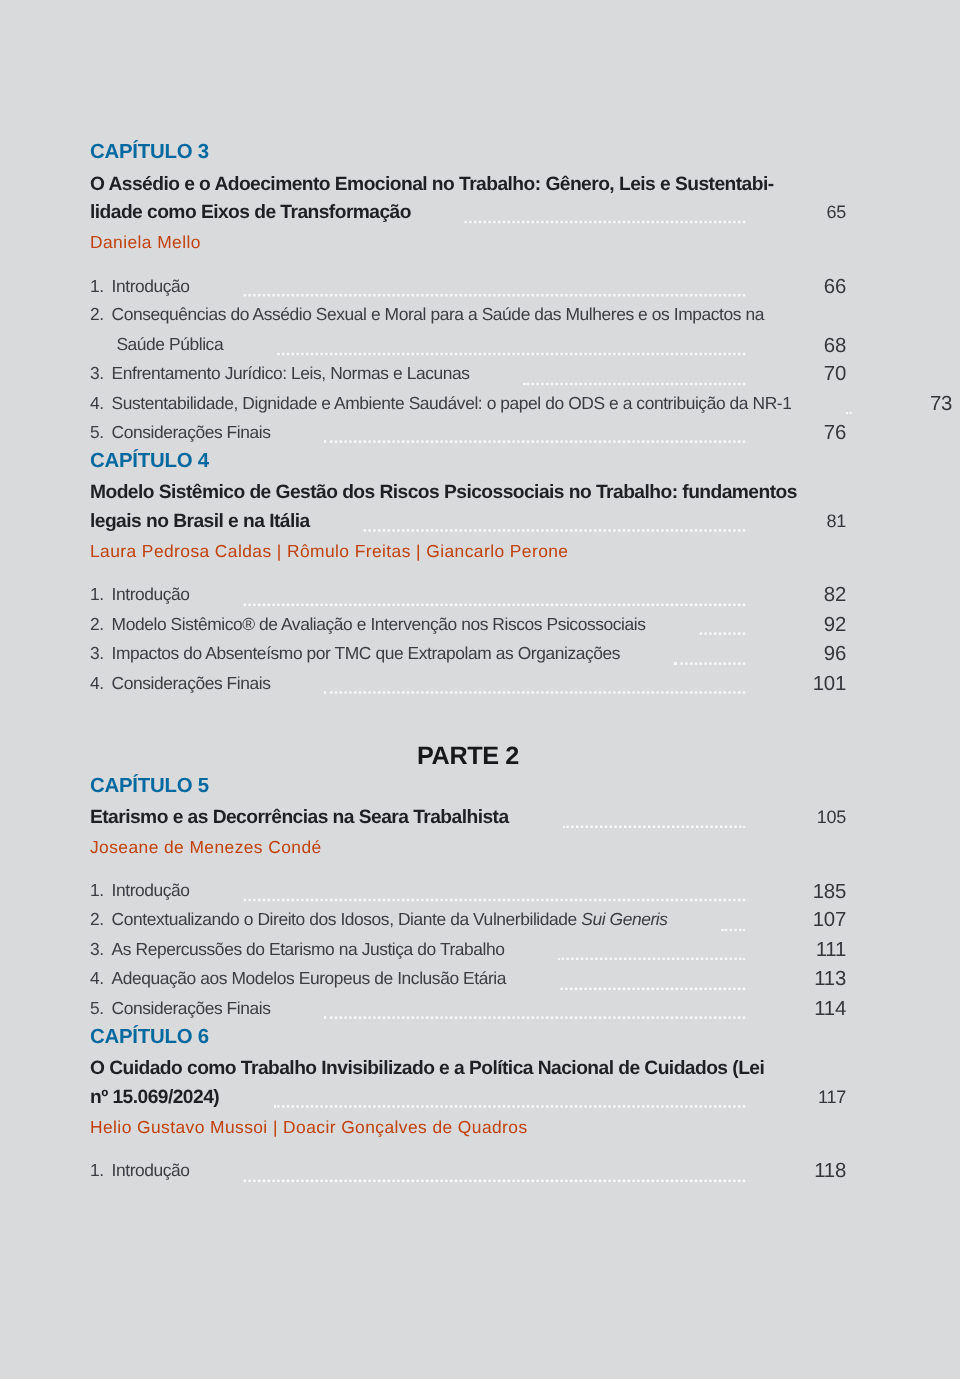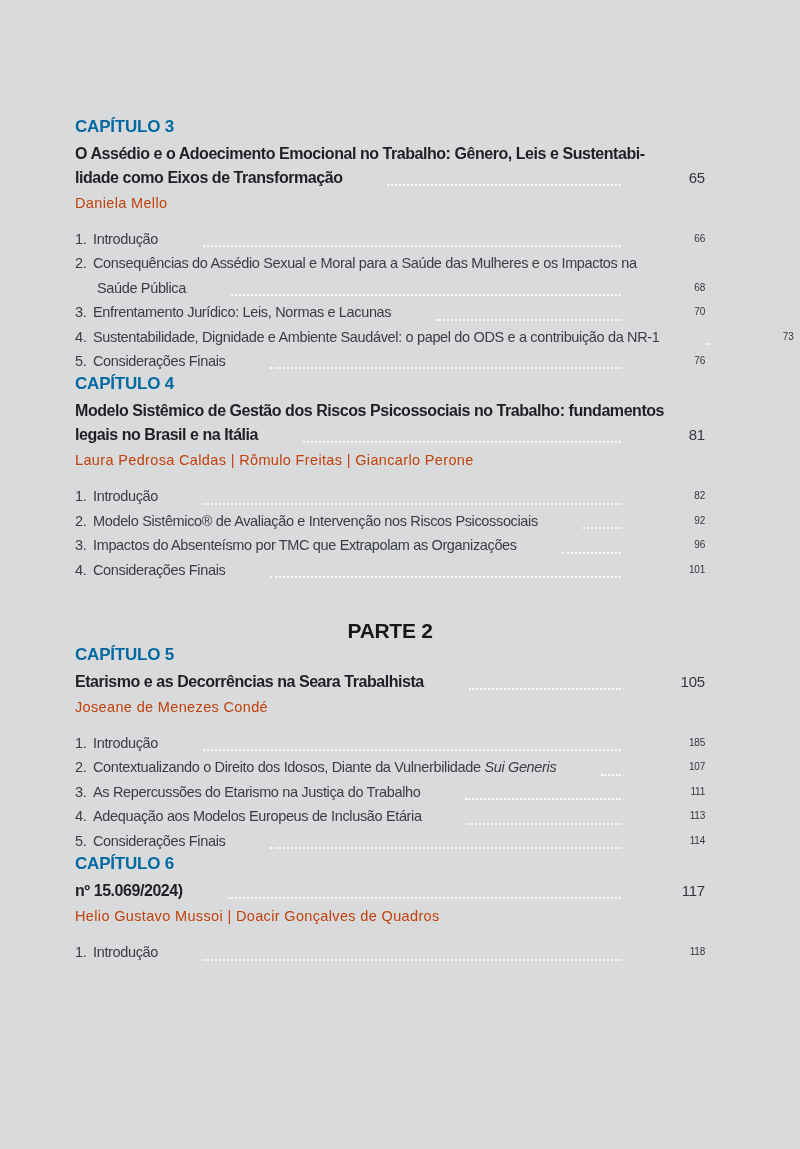--- a/index.html
+++ b/index.html
@@ -45,21 +45,21 @@
     flex: 0 0 18px; font-size: 14.5px; color: #3a3d42;
     line-height: 24.4px; letter-spacing: -0.3px;
   }
   .item-body { flex: 1 1 auto; min-width: 0; }
   .item-text, .cont-line {
     font-size: 14.5px; color: #3a3d42; line-height: 24.4px;
     letter-spacing: -0.35px; white-space: nowrap;
   }
   .cont-line { white-space: normal; }
   .cont-row .item-text { padding-left: 4px; }
-  .item .page-num { font-size: 10px; line-height: 24.4px; }
+  .item .page-num { font-size: 17px; line-height: 24.4px; }
   .italic { font-style: italic; }
 
   
   .part-header { text-align: center; margin-top: 36px; }
   .part-label {
     font-size: 21px; font-weight: bold; color: #17181a;
     letter-spacing: -0.3px; line-height: 26px;
   }
   .part-subtitle {
     font-size: 16px; font-weight: bold; color: #17181a;
@@ -261,20 +261,21 @@
             <span class="page-num">114</span>
           </div>
         </div>
       </div>
     </div>
   </section>
 
   <section class="chapter sec-ch6">
     <div class="cap-label">CAPÍTULO 6</div>
     <div class="title-block">
+      <div class="title-line">O Cuidado como Trabalho Invisibilizado e a Política Nacional de Cuidados (Lei</div>
       <div class="row">
         <span class="title-text">nº 15.069/2024)</span>
         <span class="leader"></span>
         <span class="page-num">117</span>
       </div>
     </div>
     <div class="authors">Helio Gustavo Mussoi  |  Doacir Gonçalves de Quadros</div>
     <div class="items">
       <div class="item">
         <span class="num">1.</span>

